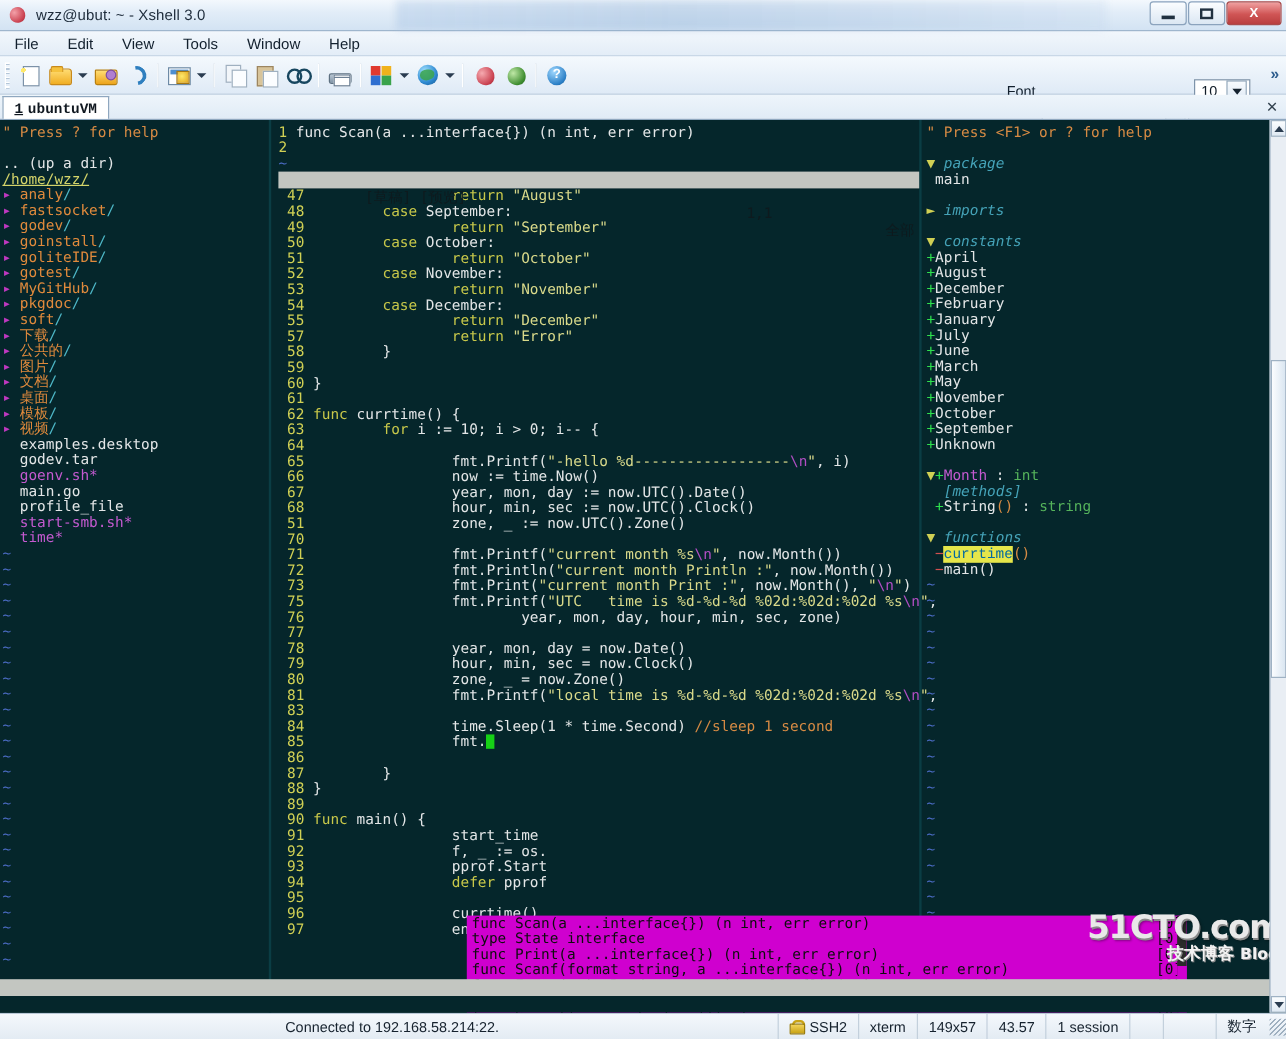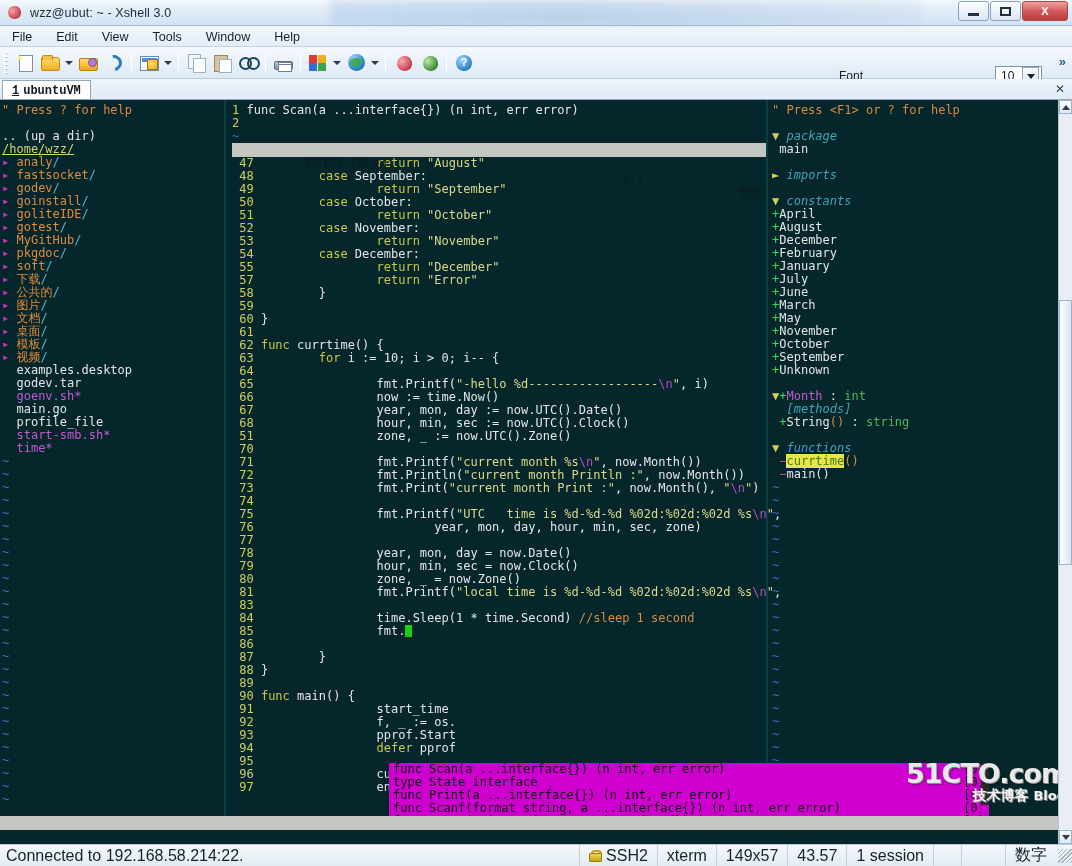--- a/index.html
+++ b/index.html
@@ -135,21 +135,21 @@
   .c-magenta{color:#c45ad0;} .c-mag2{color:#b24ec4;} .c-red{color:#d05050;}
   .c-arrow{color:#c038c0;} .c-tilde{color:#4b6cc4;}
   .c-str{color:#d9d98a;}
   .c-dirfile{color:#e08a3c;}
 
   .statusline { background:#c3c6c1; color:#0e1a1e; height:14px; white-space:pre;
                 font-family:"DejaVu Sans Mono","Liberation Mono",monospace; font-size:12px;
                 line-height:14px; }
 
   .hl-file { color:#d4d46a; text-decoration:underline; }
-  .hl-tag { background:#e6e64a; color:#4d7c0f; }
+  .hl-tag { background:#e6e64a; color:#0369a1;font-family:Liberation Mono, monospace; }
 
   .popup { position:absolute; left:389px; top:663px; width:600px;
            background:#cf00cf; color:#0d0d0d; overflow:hidden;
            font-family:"DejaVu Sans Mono","Liberation Mono",monospace; font-size:12px; line-height:13px; }
   .popup .prow { height:13px; white-space:nowrap; position:relative; padding-left:4px; overflow:hidden; }
   .popup .pkind { position:absolute; right:4px; }
   .popup-sb { position:absolute; right:0; top:0; width:8px; bottom:0; background:#cf00cf; }
   .popup-sb .thumb{ position:absolute; left:0; width:8px; top:0; height:42px; background:#2a2a2a; }
 
   .cursor { display:inline-block; width:7px; height:12px; background:#16d016; vertical-align:-2px; }
@@ -167,21 +167,21 @@
 
   
   .vim-status { position:absolute; left:0; right:14px; bottom:14px; height:14px; }
   .vim-cmd { position:absolute; left:0; right:14px; bottom:0px; height:14px;
              background:#05262b; white-space:pre;
              font-family:"DejaVu Sans Mono","Liberation Mono",monospace; font-size:12px; line-height:14px; }
 
   
   .appstatus { flex:0 0 21px; display:flex; align-items:center;
                background:linear-gradient(#f4f8fc,#e3ebf3); border-top:1px solid #b9c8d7;
-               font-size:16px; color:#16222e; }
+               font-size:12px; color:#16222e;text-align:center; }
   .as-left { padding-left:6px; flex:1; }
   .as-cell { border-left:1px solid #c3d0dc; padding:0 9px; height:21px; display:flex; align-items:center; }
   .lock { width:11px; height:12px; position:relative; margin-right:6px; }
   .lock::before{content:"";position:absolute;left:2px;top:0;width:7px;height:6px;border:2px solid #c9a315;border-bottom:none;border-radius:4px 4px 0 0;}
   .lock::after{content:"";position:absolute;left:0;bottom:0;width:11px;height:7px;background:linear-gradient(#f2d35a,#c9a315);border:1px solid #9a7c0c;border-radius:1px;}
   .as-grip { width:14px; height:14px; margin-left:2px;
              background:repeating-linear-gradient(135deg,#9fb0c0 0 1px,transparent 1px 3px); }
 
   
   .wm { position:absolute; right:6px; bottom:40px; width:160px; text-align:right;
@@ -398,21 +398,20 @@
             <div class="ln"><span class="c-ylw2"> 64</span> </div>
             <div class="ln"><span class="c-ylw2"> 65</span> <span class="c-white">                fmt.Printf(</span><span class="c-str">"-hello %d------------------</span><span class="c-mag2">\n</span><span class="c-str">"</span><span class="c-white">, i)</span></div>
             <div class="ln"><span class="c-ylw2"> 66</span> <span class="c-white">                now := time.Now()</span></div>
             <div class="ln"><span class="c-ylw2"> 67</span> <span class="c-white">                year, mon, day := now.UTC().Date()</span></div>
             <div class="ln"><span class="c-ylw2"> 68</span> <span class="c-white">                hour, min, sec := now.UTC().Clock()</span></div>
             <div class="ln"><span class="c-ylw2"> 51</span> <span class="c-white">                zone, _ := now.UTC().Zone()</span></div>
             <div class="ln"><span class="c-ylw2"> 70</span> </div>
             <div class="ln"><span class="c-ylw2"> 71</span> <span class="c-white">                fmt.Printf(</span><span class="c-str">"current month %s</span><span class="c-mag2">\n</span><span class="c-str">"</span><span class="c-white">, now.Month())</span></div>
             <div class="ln"><span class="c-ylw2"> 72</span> <span class="c-white">                fmt.Println(</span><span class="c-str">"current month Println :"</span><span class="c-white">, now.Month())</span></div>
             <div class="ln"><span class="c-ylw2"> 73</span> <span class="c-white">                fmt.Print(</span><span class="c-str">"current month Print :"</span><span class="c-white">, now.Month(), </span><span class="c-str">"</span><span class="c-mag2">\n</span><span class="c-str">"</span><span class="c-white">)</span></div>
-            <div class="ln"><span class="c-ylw2"> 74</span> </div>
             <div class="ln"><span class="c-ylw2"> 75</span> <span class="c-white">                fmt.Printf(</span><span class="c-str">"UTC   time is %d-%d-%d %02d:%02d:%02d %s</span><span class="c-mag2">\n</span><span class="c-str">"</span><span class="c-white">,</span></div>
             <div class="ln"><span class="c-ylw2"> 76</span> <span class="c-white">                        year, mon, day, hour, min, sec, zone)</span></div>
             <div class="ln"><span class="c-ylw2"> 77</span> </div>
             <div class="ln"><span class="c-ylw2"> 78</span> <span class="c-white">                year, mon, day = now.Date()</span></div>
             <div class="ln"><span class="c-ylw2"> 79</span> <span class="c-white">                hour, min, sec = now.Clock()</span></div>
             <div class="ln"><span class="c-ylw2"> 80</span> <span class="c-white">                zone, _ = now.Zone()</span></div>
             <div class="ln"><span class="c-ylw2"> 81</span> <span class="c-white">                fmt.Printf(</span><span class="c-str">"local time is %d-%d-%d %02d:%02d:%02d %s</span><span class="c-mag2">\n</span><span class="c-str">"</span><span class="c-white">,</span></div>
             <div class="ln"><span class="c-ylw2"> 83</span> </div>
             <div class="ln"><span class="c-ylw2"> 84</span> <span class="c-white">                time.Sleep(1 * time.Second) </span><span class="c-orange">//sleep 1 second</span></div>
             <div class="ln"><span class="c-ylw2"> 85</span> <span class="c-white">                fmt.</span><span class="cursor"></span></div>

